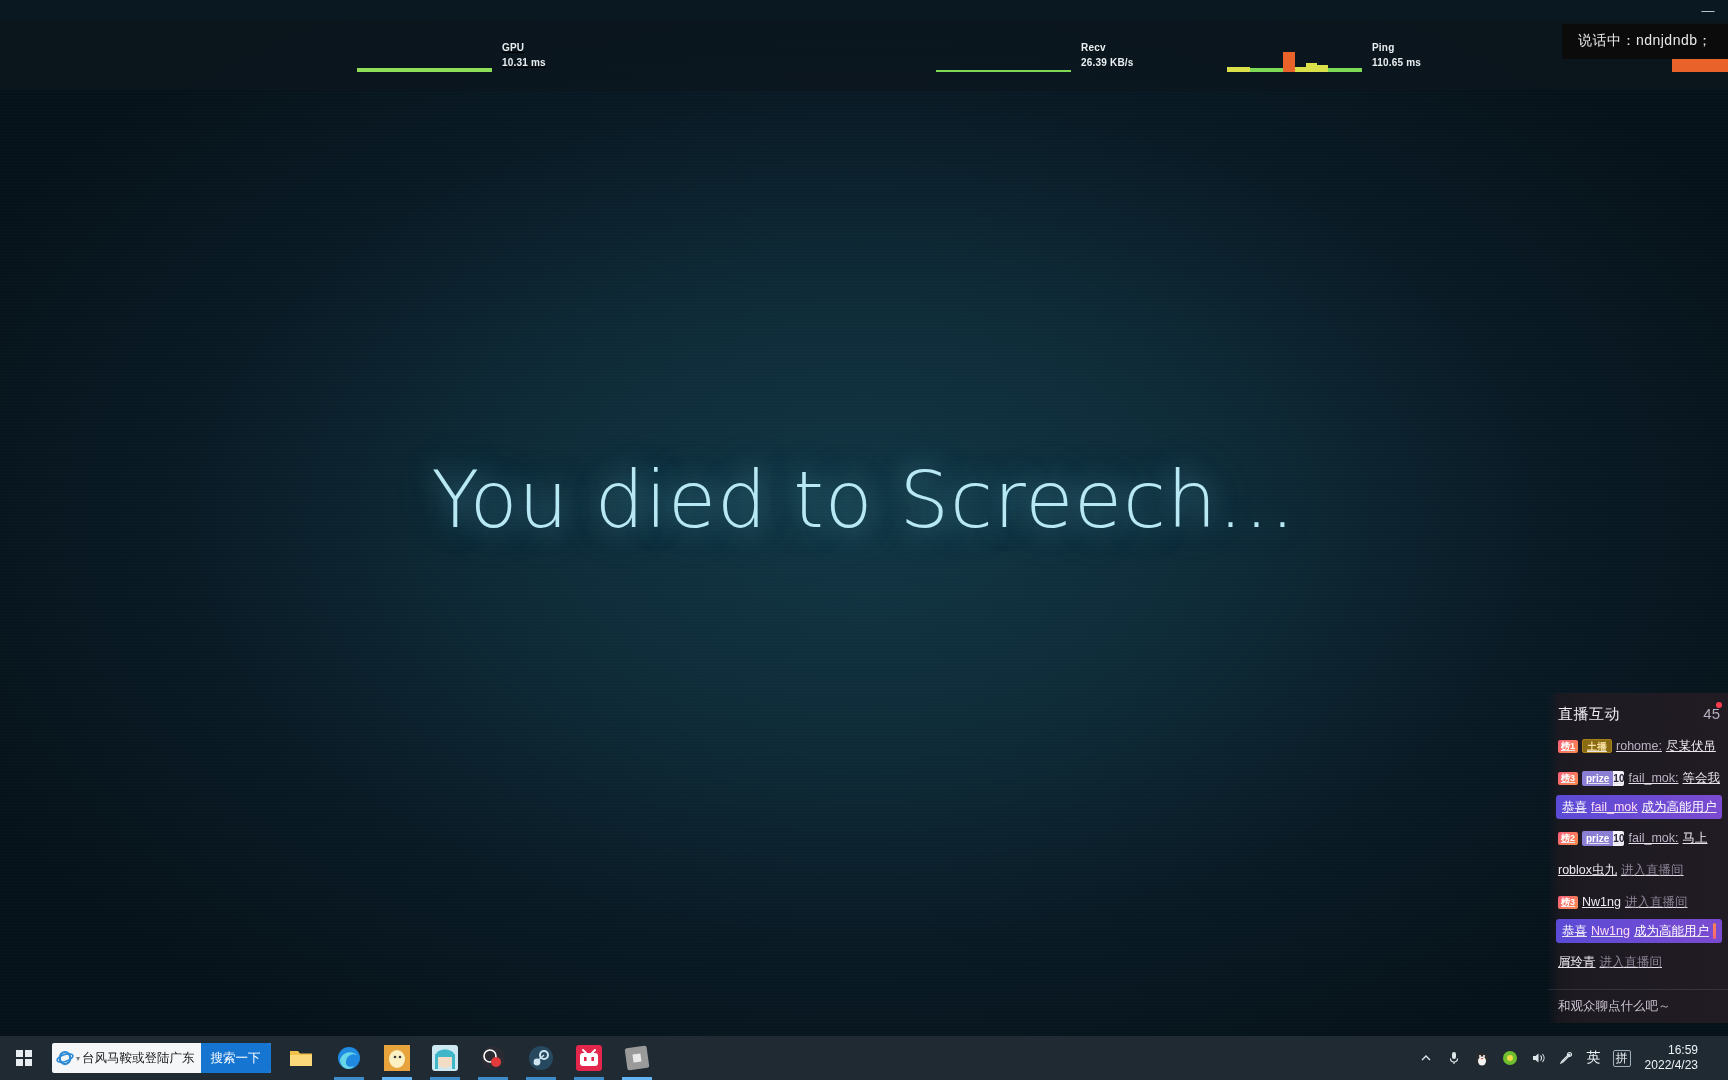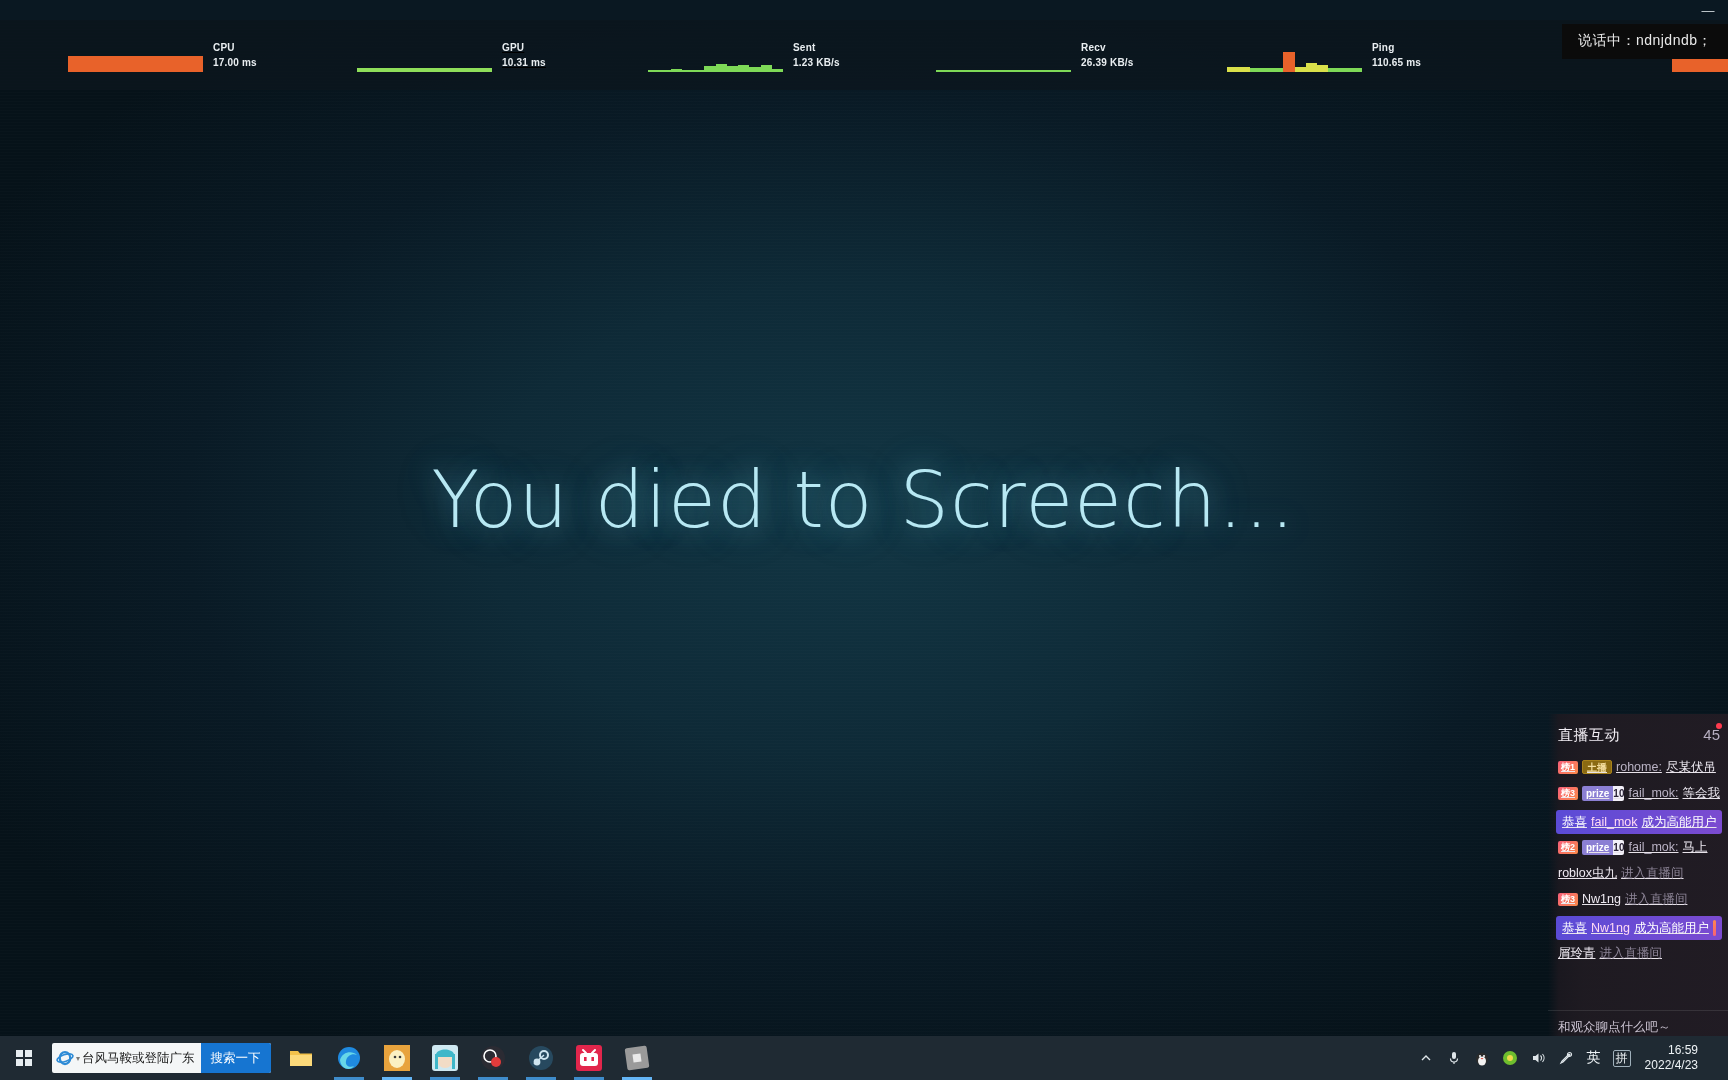--- a/index.html
+++ b/index.html
@@ -63,21 +63,21 @@
   .death-text {
     position:absolute; left:0; top:455px; width:1728px;
     text-align:center; color:#b7e8f3; font-size:78px;
     font-weight:300; letter-spacing:1px;
     text-shadow:0 0 26px rgba(120,215,240,0.55), 0 0 60px rgba(80,180,210,0.3);
     font-family:"DejaVu Sans", sans-serif;
   }
 
   
   .chat-panel {
-    position:absolute; right:0; bottom:36px; width:180px; height:330px;
+    position:absolute; right:0; bottom:57px; width:180px; height:330px;
     background:linear-gradient(to right, rgba(26,22,28,0.0) 0%, rgba(30,25,32,0.82) 6%, rgba(32,27,34,0.93) 20%, rgba(34,28,36,0.96) 100%);
     color:#e8e3ea; padding:8px 0 0 0; overflow:hidden;
   }
   .chat-panel .chat-head {
     display:flex; align-items:center; justify-content:space-between;
     padding:0 8px 0 10px; height:26px;
   }
   .chat-panel .chat-title { font-size:15px; color:#f2eef4; letter-spacing:.5px; }
   .chat-panel .chat-head-right { position:relative; }
   .chat-panel .glyph-68 { font-size:15px; color:#b6aec0; }
@@ -85,21 +85,21 @@
     position:absolute; right:-2px; top:-3px; width:6px; height:6px;
     border-radius:50%; background:#ff3b4e;
   }
 
   .chat-list { margin-top:6px;text-decoration:underline; }
   .chat-row {
     display:flex; align-items:center; gap:4px;
     padding:0 0 0 10px; height:26px; white-space:nowrap; overflow:hidden;
     font-size:12.5px;
   }
-  .chat-row.spaced { }
+  .chat-row.spaced { margin-top:6px; }
 
   .badge-lvl {
     display:inline-block; font-size:9px; line-height:13px; height:13px;
     padding:0 3px; border-radius:2px; color:#fff; font-weight:bold;
     background:linear-gradient(135deg,#f65f7a,#fb8a4a);
   }
   .badge-fan {
     display:inline-block; font-size:10px; line-height:14px; height:14px;
     padding:0 4px; border-radius:2px; color:#f5dfa0; font-weight:bold;
     background:#8a6a12; border:1px solid #a8821b;
@@ -193,42 +193,20 @@
 <body>
 
 <div id="screen">
 
   <div class="titlebar">
     <div class="min-btn">—</div>
   </div>
 
   <div class="statsbar">
 
-    <div class="stat" style="left:68px;">
-      <div class="graph">
-        <div class="bars">
-          <i style="height:16px;background:#e8622a"></i>
-            <i style="height:16px;background:#e8622a"></i>
-          <i style="height:16px;background:#e8622a"></i>
-            <i style="height:16px;background:#e8622a"></i>
-          <i style="height:16px;background:#e8622a"></i>
-            <i style="height:16px;background:#e8622a"></i>
-          <i style="height:16px;background:#e8622a"></i>
-            <i style="height:16px;background:#e8622a"></i>
-          <i style="height:16px;background:#e8622a"></i>
-            <i style="height:16px;background:#e8622a"></i>
-          <i style="height:16px;background:#e8622a"></i>
-            <i style="height:16px;background:#e8622a"></i>
-        </div>
-      </div>
-      <div class="labels">
-        <div class="name">CPU</div>
-        <div class="val">17.00 ms</div>
-      </div>
-    </div>
 
     <div class="stat" style="left:357px;text-decoration:underline;">
       <div class="graph">
         <div class="bars">
           <i style="height:4px;background:#8ede5a"></i>
             <i style="height:4px;background:#8ede5a"></i>
           <i style="height:4px;background:#8ede5a"></i>
             <i style="height:4px;background:#8ede5a"></i>
           <i style="height:4px;background:#8ede5a"></i>
             <i style="height:4px;background:#8ede5a"></i>
@@ -239,42 +217,20 @@
           <i style="height:4px;background:#8ede5a"></i>
             <i style="height:4px;background:#8ede5a"></i>
         </div>
       </div>
       <div class="labels">
         <div class="name">GPU</div>
         <div class="val">10.31 ms</div>
       </div>
     </div>
 
-    <div class="stat" style="left:648px;">
-      <div class="graph">
-        <div class="bars">
-          <i style="height:2px;background:#7ed957"></i>
-            <i style="height:2px;background:#7ed957"></i>
-          <i style="height:3px;background:#7ed957"></i>
-            <i style="height:2px;background:#7ed957"></i>
-          <i style="height:2px;background:#7ed957"></i>
-            <i style="height:6px;background:#7ed957"></i>
-          <i style="height:8px;background:#7ed957"></i>
-            <i style="height:6px;background:#7ed957"></i>
-          <i style="height:7px;background:#7ed957"></i>
-            <i style="height:5px;background:#7ed957"></i>
-          <i style="height:7px;background:#7ed957"></i>
-            <i style="height:3px;background:#7ed957"></i>
-        </div>
-      </div>
-      <div class="labels">
-        <div class="name">Sent</div>
-        <div class="val">1.23 KB/s</div>
-      </div>
-    </div>
 
     <div class="stat" style="left:936px;">
       <div class="graph">
         <div class="bars">
           <i style="height:2px;background:#7ed957"></i>
             <i style="height:2px;background:#7ed957"></i>
           <i style="height:2px;background:#7ed957"></i>
             <i style="height:2px;background:#7ed957"></i>
           <i style="height:2px;background:#7ed957"></i>
             <i style="height:2px;background:#7ed957"></i>

